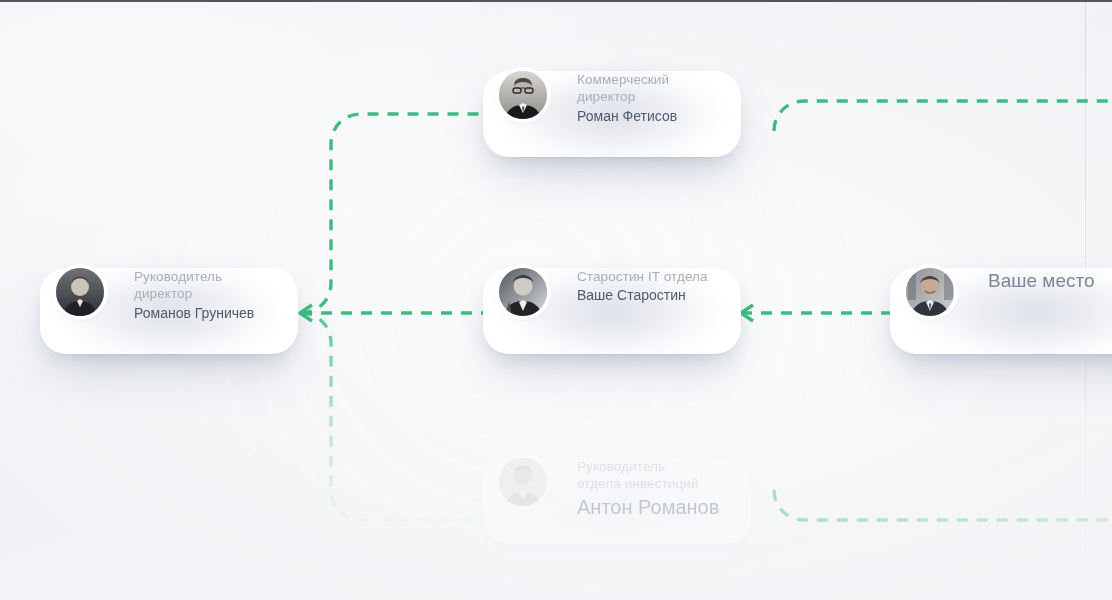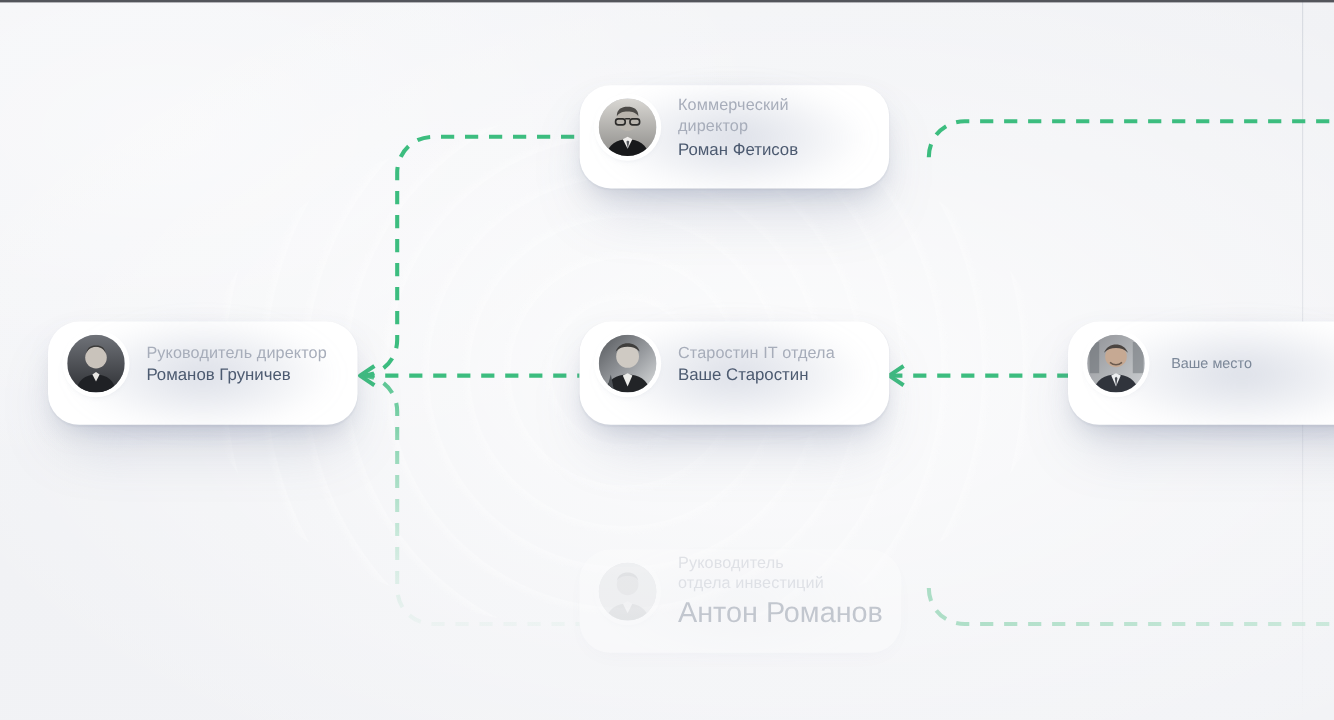--- a/index.html
+++ b/index.html
@@ -67,30 +67,30 @@
     position: absolute;
     inset: 0;
     z-index: 2;
     pointer-events: none;
   }
 
   
   .card {
     position: absolute;
     display: flex;
-    align-items: center;
     box-sizing: border-box;
     background: #ffffff;
     border-radius: 26px;
     padding: 0 22px 16px 16px;
     z-index: 10;
     box-shadow:
       0 1px 1px rgba(140,150,170,.10),
       0 10px 22px -8px rgba(120,132,158,.34),
       0 26px 50px -14px rgba(122,134,162,.30);
+    gap: 12px;
   }
   .card::before {
     
     content: "";
     position: absolute;
     inset: -18px -16px -20px -16px;
     border-radius: 42px;
     background: radial-gradient(closest-side, rgba(150,160,185,.34), rgba(150,160,185,0) 78%);
     filter: blur(9px);
     z-index: -1;
@@ -120,30 +120,30 @@
     white-space: pre-line;
   }
   .pname {
     font-size: 14px;
     line-height: 1.3;
     color: #4c5a70;
     margin-top: 1px;
     white-space: nowrap;
   }
   .single-line .pname {
-    font-size: 12px;
+    font-size: 19px;
     color: #7b8798;
   }
 
   
   #card-ceo      { left: 40px;  top: 268px; width: 258px; height: 86px; }
   #card-commerce { left: 483px; top: 71px;  width: 258px; height: 86px; }
   #card-it       { left: 483px; top: 268px; width: 258px; height: 86px; }
   #card-invest   { left: 483px; top: 458px; width: 268px; height: 86px; opacity: .30; }
-  #card-invest .pname { font-size: 24px; }
+  #card-invest .pname { font-size: 20px; }
   #card-you      { left: 890px; top: 268px; width: 290px; height: 86px; }
   #card-you .avatar { box-shadow: 0 0 0 4px #ffffff, 0 2px 6px rgba(120,132,158,.22); }
   #card-you .card-text { margin-left: 22px; }
 
   .faded-shadow { box-shadow: 0 6px 18px -8px rgba(130,142,168,.25); }
   #card-invest::before { opacity: .35; }
 </style>
 </head>
 <body>
 

